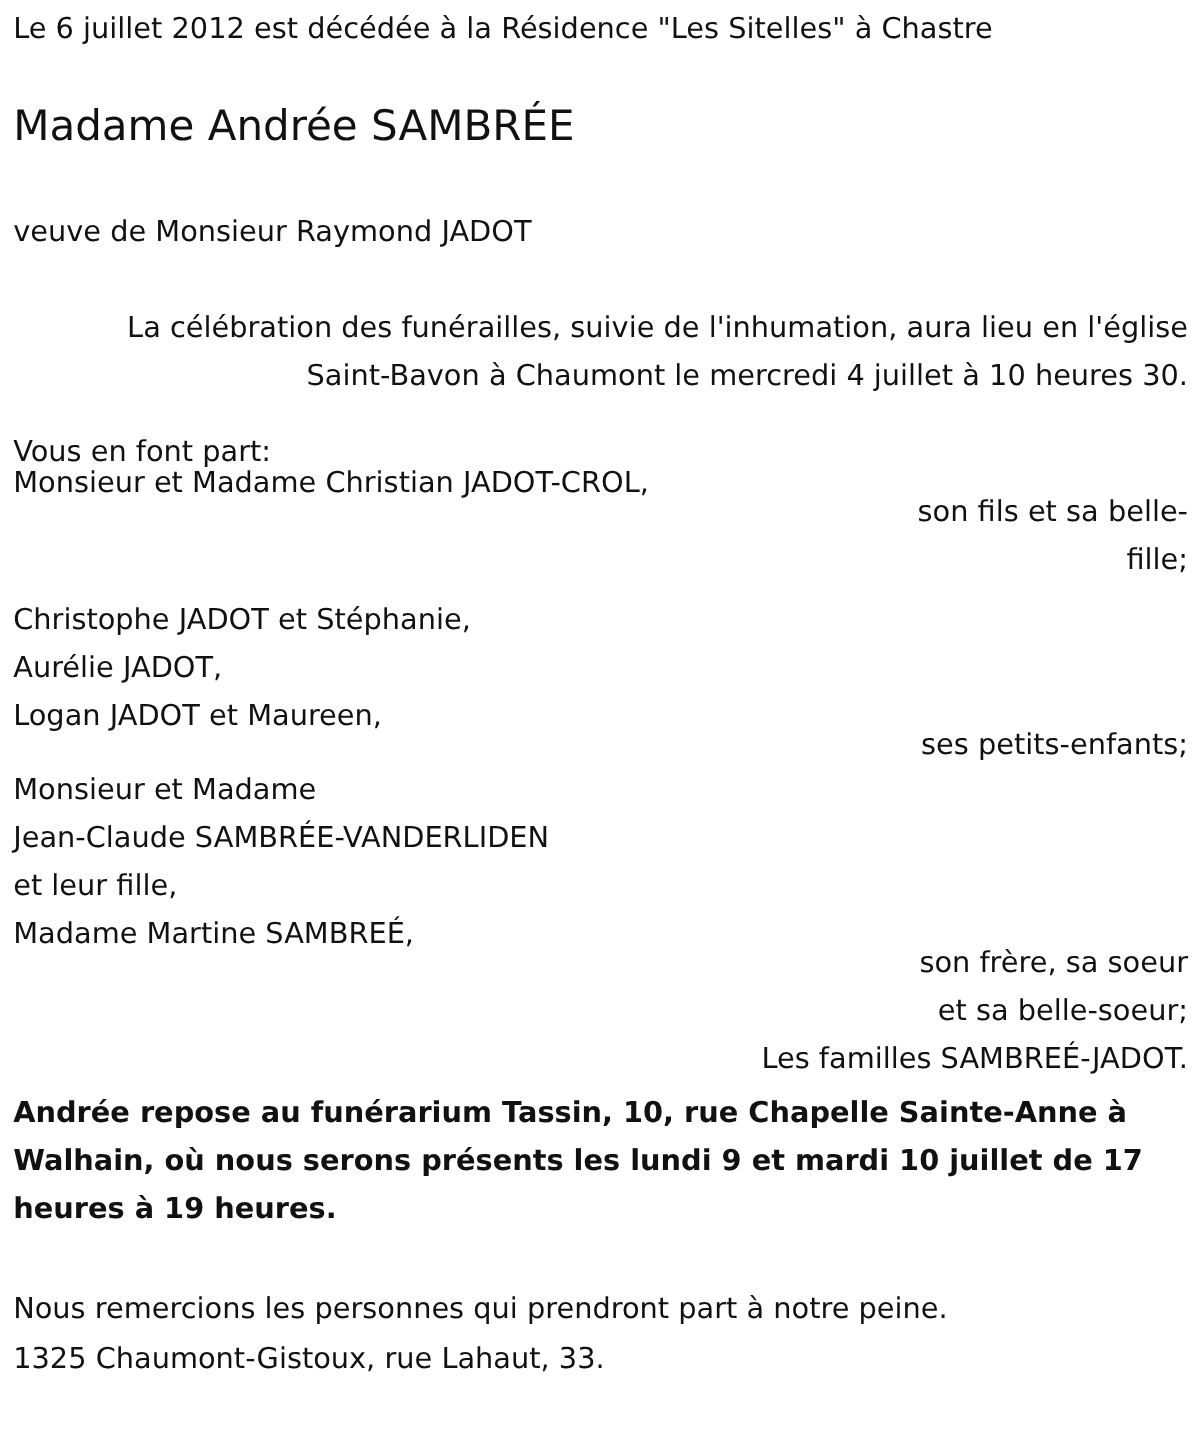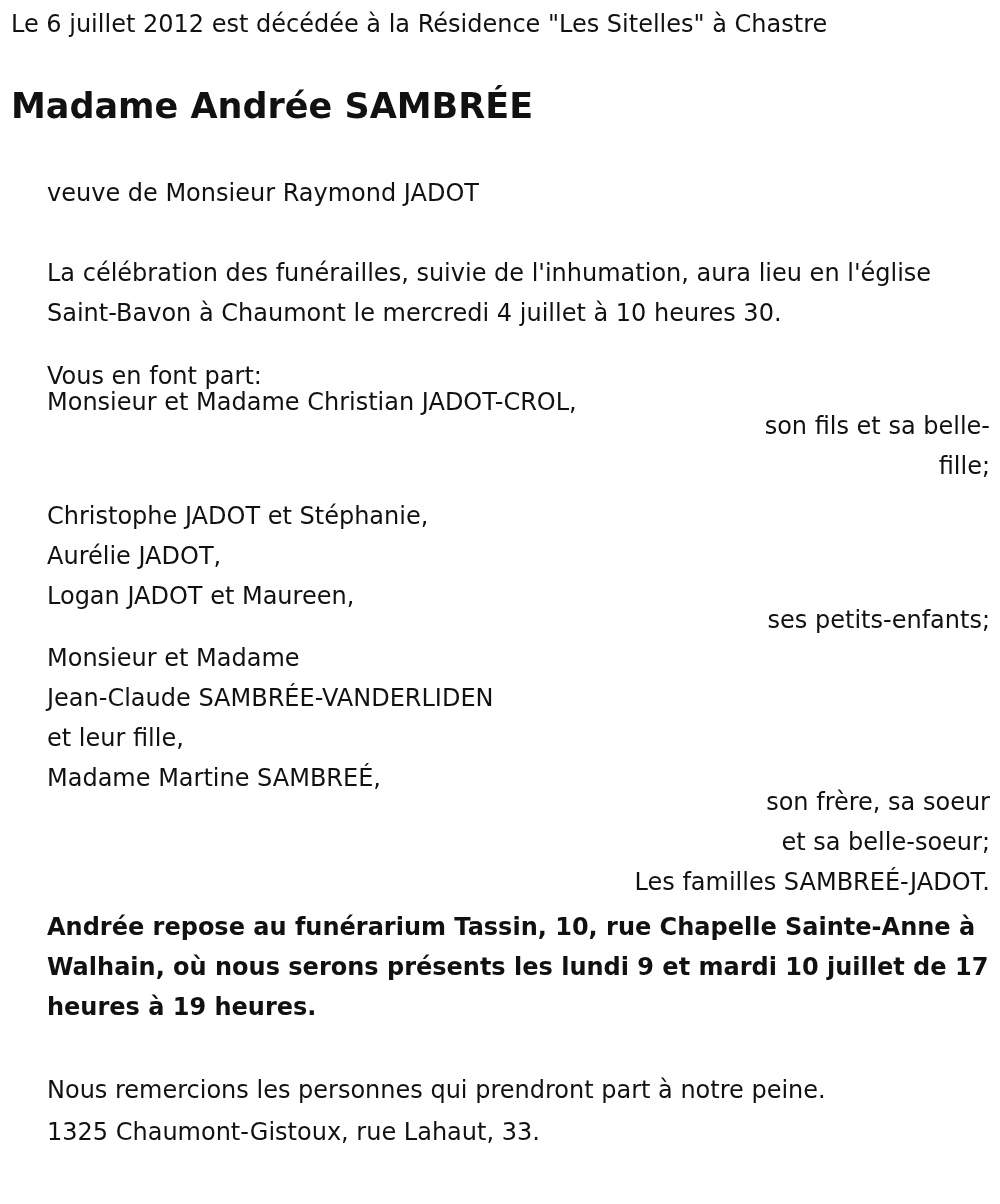--- a/index.html
+++ b/index.html
@@ -5,36 +5,36 @@
   html, body { margin: 0; padding: 0; background: #ffffff; }
   body {
     width: 1000px; height: 1204px; overflow: hidden;
     font-family: "DejaVu Sans", sans-serif;
     color: #111111;
     font-size: 24px;
   }
   .page { position: relative; padding: 0 10px 0 11px; }
   .line { margin: 0; line-height: 40px; white-space: nowrap; }
   .intro { position: absolute; top: 4px; left: 11px; }
-  .name { position: absolute; top: 82px; left: 11px; font-size: 35px; font-weight: bold; line-height: 48px; }
-  .block { position: absolute; left: 11px; right: 10px; margin-left: 36px; }
+  .name { position: absolute; top: 82px; left: 11px; font-size: 35px; font-weight: normal; line-height: 48px; }
+  .block { position: absolute; left: 11px; right: 10px; }
   .rel { text-align: right; font-size: 24px; line-height: 40px; margin: 0; }
 </style>
 </head>
 <body>
 
 <div class="page">
 
   <p class="line intro">Le 6 juillet 2012 est décédée à la Résidence "Les Sitelles" à Chastre</p>
 
   <h1 class="name" style="margin:0;">Madame Andrée SAMBRÉE</h1>
 
   <p class="line block" style="top:173px;">veuve de Monsieur Raymond JADOT</p>
 
-  <div class="block" style="top:253px;">
+  <div class="block" style="top:253px;text-align:right;">
     <p class="line">La célébration des funérailles, suivie de l'inhumation, aura lieu en l'église</p>
     <p class="line">Saint-Bavon à Chaumont le mercredi 4 juillet à 10 heures 30.</p>
   </div>
 
   <p class="line block" style="top:356px;">Vous en font part:</p>
 
   <div class="block" style="top:382px;">
     <p class="line">Monsieur et Madame Christian JADOT-CROL,</p>
     <p class="rel" style="margin-top:-16px;">son fils et sa belle-</p>
     <p class="rel">fille;</p>

